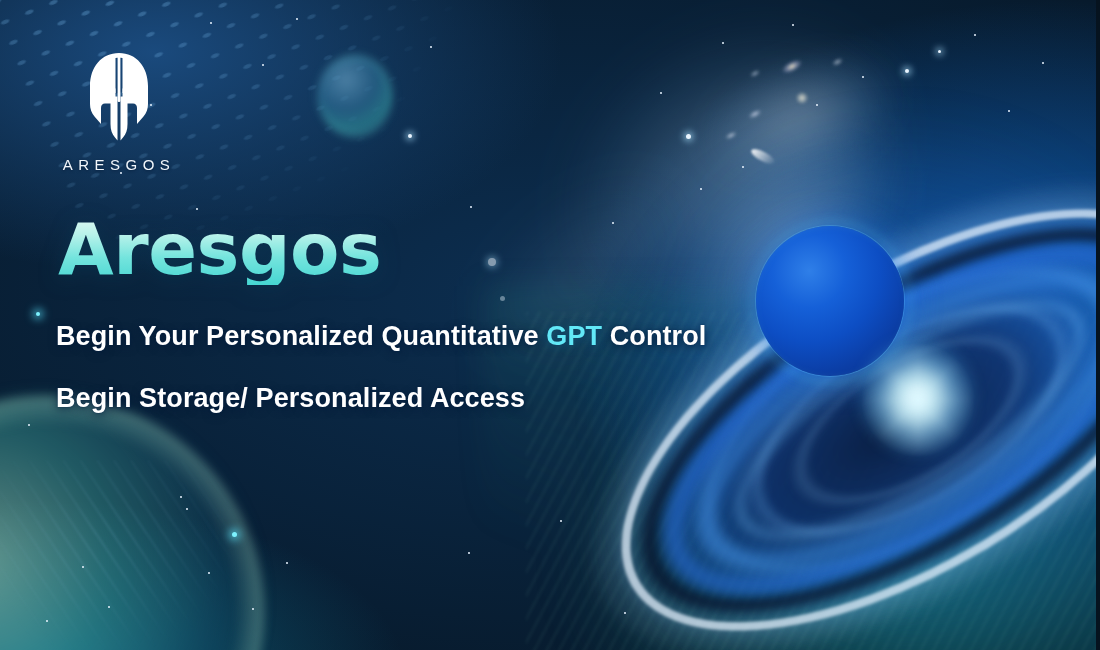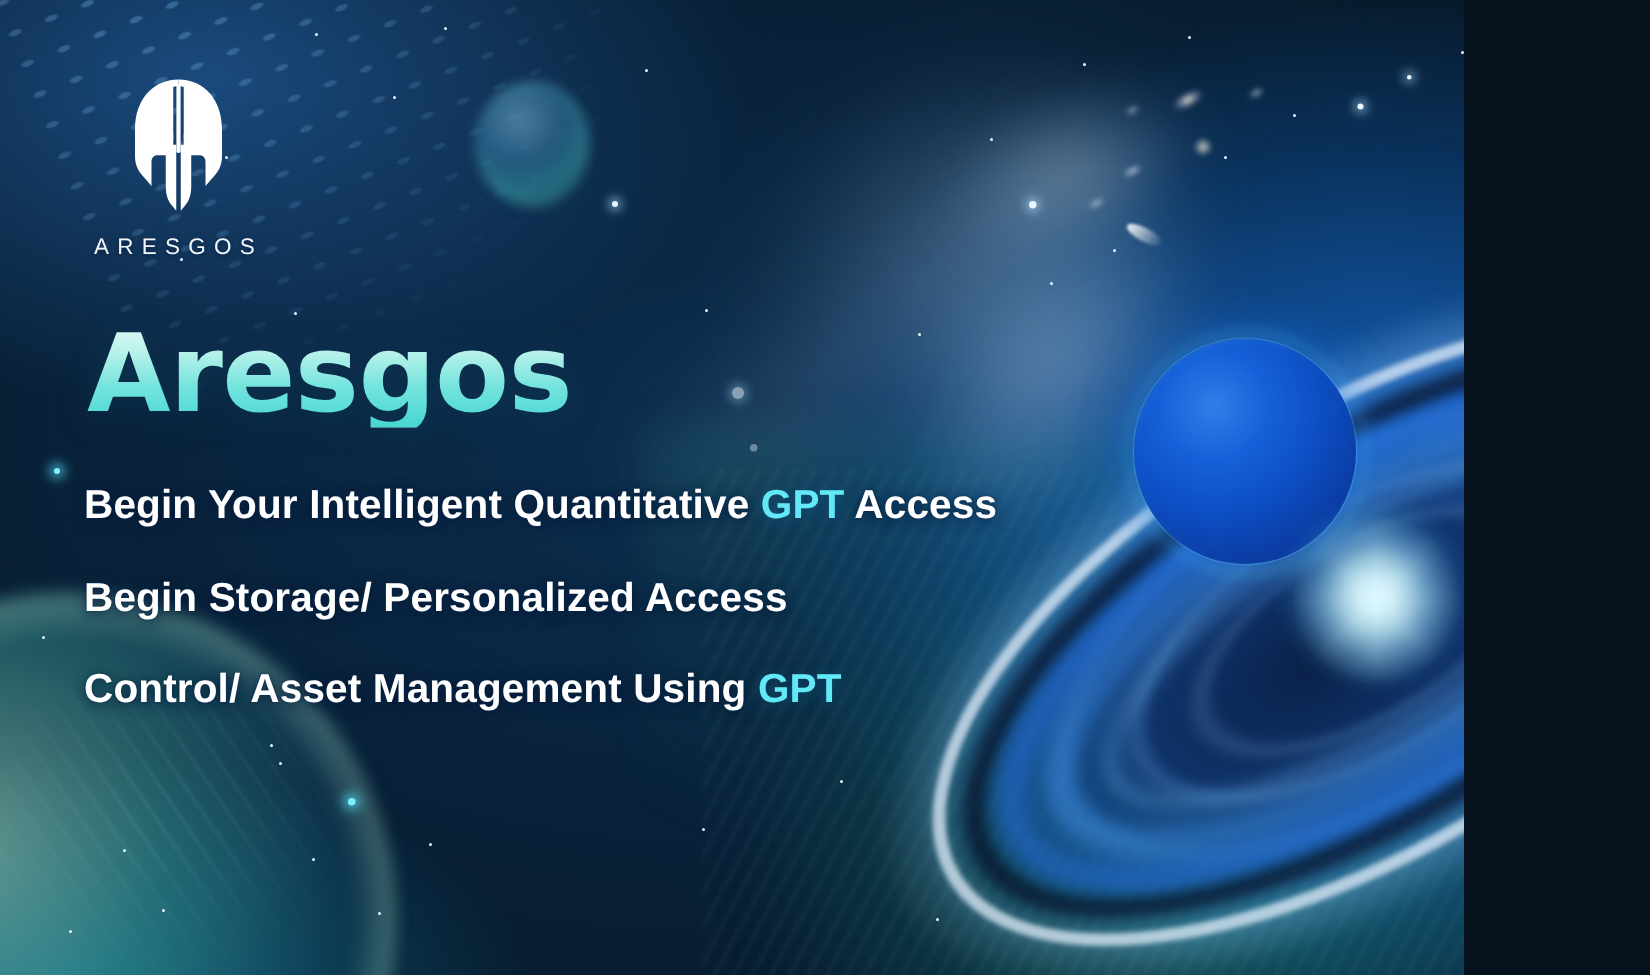--- a/index.html
+++ b/index.html
@@ -5,21 +5,21 @@
 <style>
   *{margin:0;padding:0;box-sizing:border-box;}
   html,body{background:#06131f;}
   body{
     font-family:"Liberation Sans", sans-serif;
     display:flex;align-items:flex-start;justify-content:flex-start;
   }
 
   .banner{
     position:relative;
-    width:976px;height:650px;
+    width:1096px;height:650px;
     overflow:hidden;
     background:#0a2338;
     isolation:isolate;
   }
 
   
 
   
   .bg-base{
     position:absolute;inset:0;
@@ -425,24 +425,21 @@
         <path fill="#ffffff" d="M59.5 35 L44 35 C42.6 35 41.5 36.1 41.5 37.5 L41.5 41 L54 41 C57 41 59.5 38.8 59.5 35.8 Z"></path>
         <rect fill="#ffffff" x="36.6" y="4" width="2.8" height="46" rx="1.2"></rect>
       </svg>
       <span class="brand-name">ARESGOS</span>
     </div>
 
     <h1 class="headline">Aresgos</h1>
 
     <div class="taglines">
       <div class="tagline">
-        <span>Begin Your Intelligent Quantitative </span><span class="hl">GPT</span><span> Access</span>
+        <span>Begin Your Personalized Quantitative </span><span class="hl">GPT</span><span> Control</span>
       </div>
       <div class="tagline">
         <span>Begin Storage/ Personalized Access</span><span class="hl"></span><span></span>
       </div>
-      <div class="tagline">
-        <span>Control/ Asset Management Using </span><span class="hl">GPT</span><span></span>
-      </div>
     </div>
 
   </div>
 </div>
 
 </body></html>

